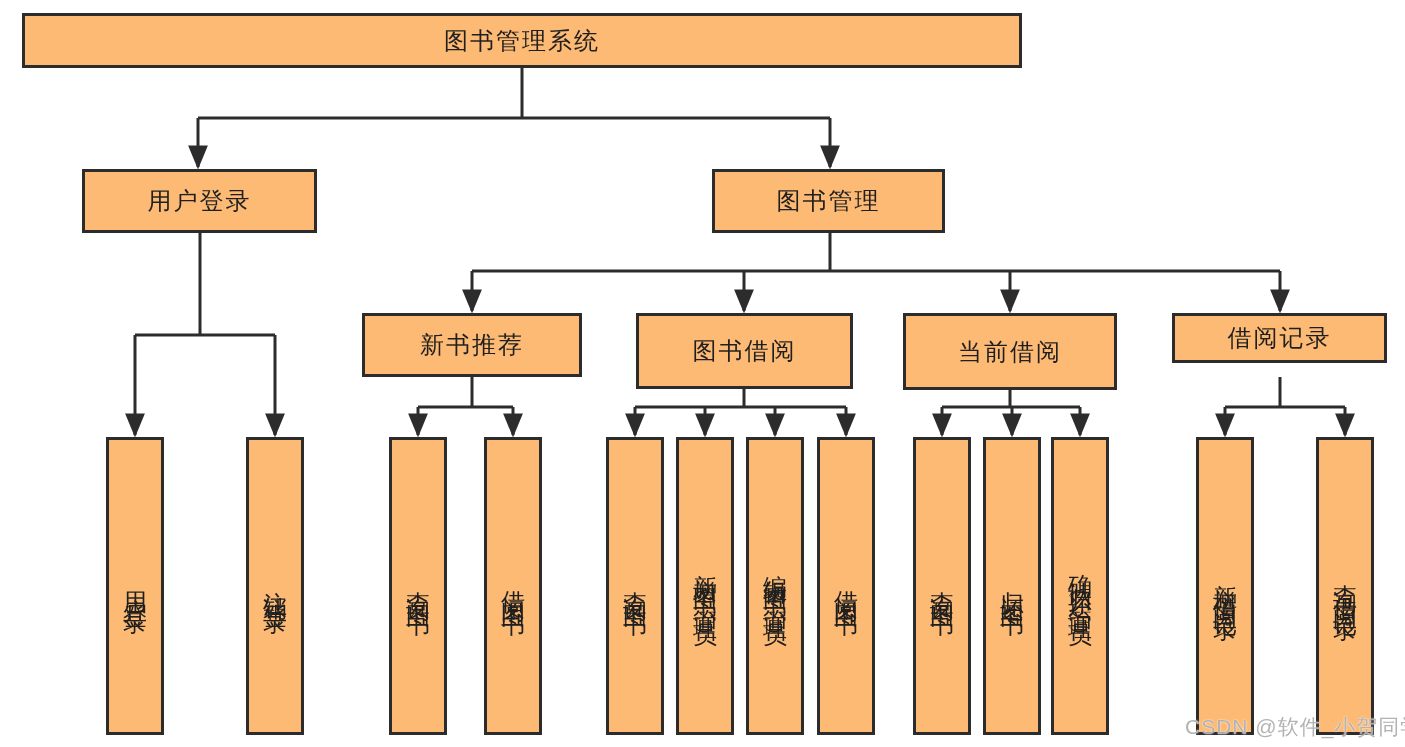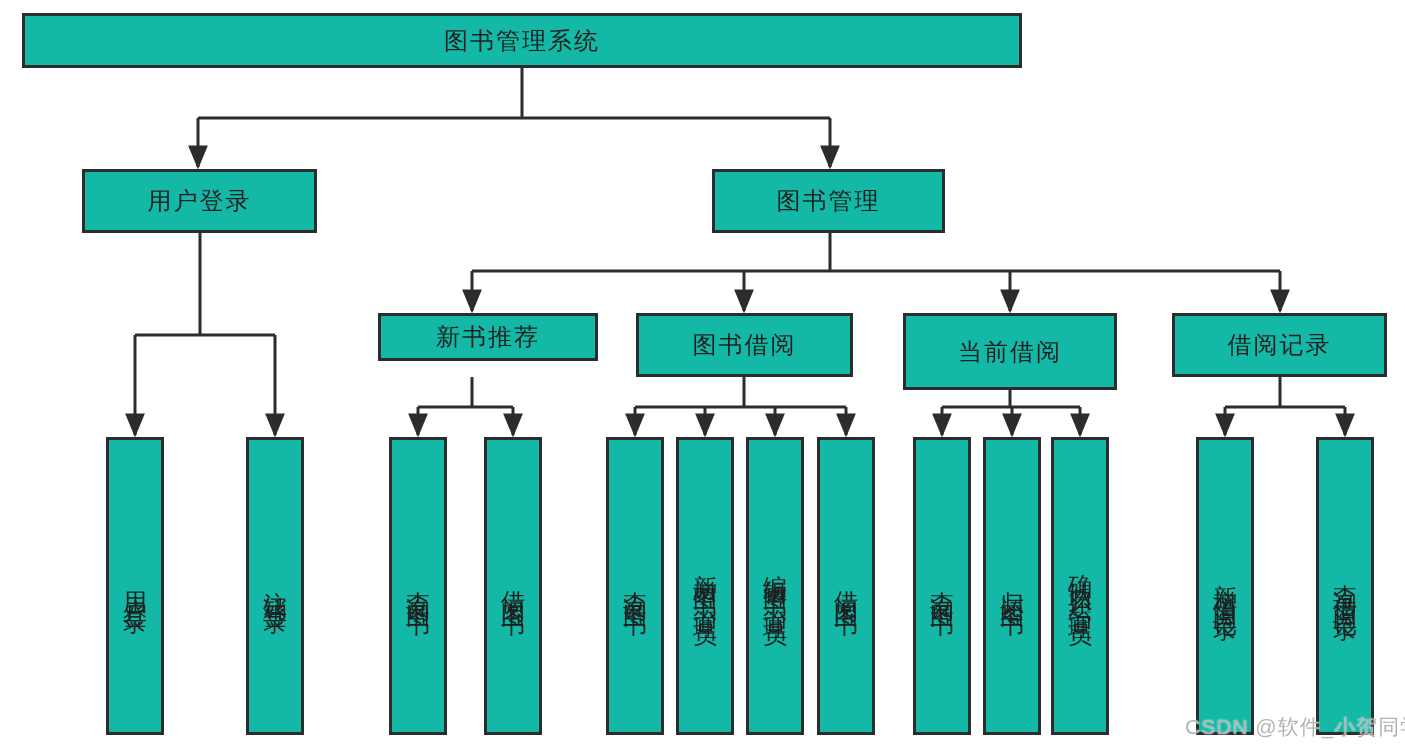--- a/index.html
+++ b/index.html
@@ -4,21 +4,21 @@
 <style>
   html,body{margin:0;padding:0;}
   body{
     width:1405px;height:747px;position:relative;overflow:hidden;
     background:#ffffff;color:#1f1f1f;
     font-family:"Liberation Sans", sans-serif;
   }
   .connectors{position:absolute;left:0;top:0;width:1405px;height:747px;}
   .box{
     position:absolute;box-sizing:border-box;
-    border:3px solid #2c2c2c;background:#14b8a6;
+    border:3px solid #2c2c2c;background:#fdba74;
     display:flex;align-items:center;justify-content:center;
   }
   .box.h span{font-size:24px;letter-spacing:2px;white-space:nowrap;}
   .box.v span{
     writing-mode:vertical-rl;text-orientation:mixed;
     font-size:24px;letter-spacing:7px;line-height:1;white-space:nowrap;
   }
   .watermark{
     position:absolute;left:1185px;top:713px;
     font-size:21px;color:#b3b3b3;white-space:nowrap;letter-spacing:1px;
@@ -75,30 +75,30 @@
   <span>图书管理系统</span>
 </div>
 
 <div class="box h" style="left:82px;top:169px;width:235px;height:64px">
   <span>用户登录</span>
 </div>
 <div class="box h" style="left:712px;top:169px;width:233px;height:64px">
   <span>图书管理</span>
 </div>
 
-<div class="box h" style="left:378px;top:313px;width:220px;height:48px">
+<div class="box h" style="left:362px;top:313px;width:220px;height:64px">
   <span>新书推荐</span>
 </div>
-<div class="box h" style="left:636px;top:313px;width:217px;height:64px">
+<div class="box h" style="left:636px;top:313px;width:217px;height:76px">
   <span>图书借阅</span>
 </div>
 <div class="box h" style="left:903px;top:313px;width:214px;height:77px">
   <span>当前借阅</span>
 </div>
-<div class="box h" style="left:1172px;top:313px;width:215px;height:64px">
+<div class="box h" style="left:1172px;top:313px;width:215px;height:50px">
   <span>借阅记录</span>
 </div>
 
 <div class="box v" style="left:106px;top:437px;width:58px;height:298px">
   <span>用户登录</span>
 </div>
 <div class="box v" style="left:246px;top:437px;width:58px;height:298px">
   <span>注销登录</span>
 </div>
 <div class="box v" style="left:389px;top:437px;width:58px;height:298px">

